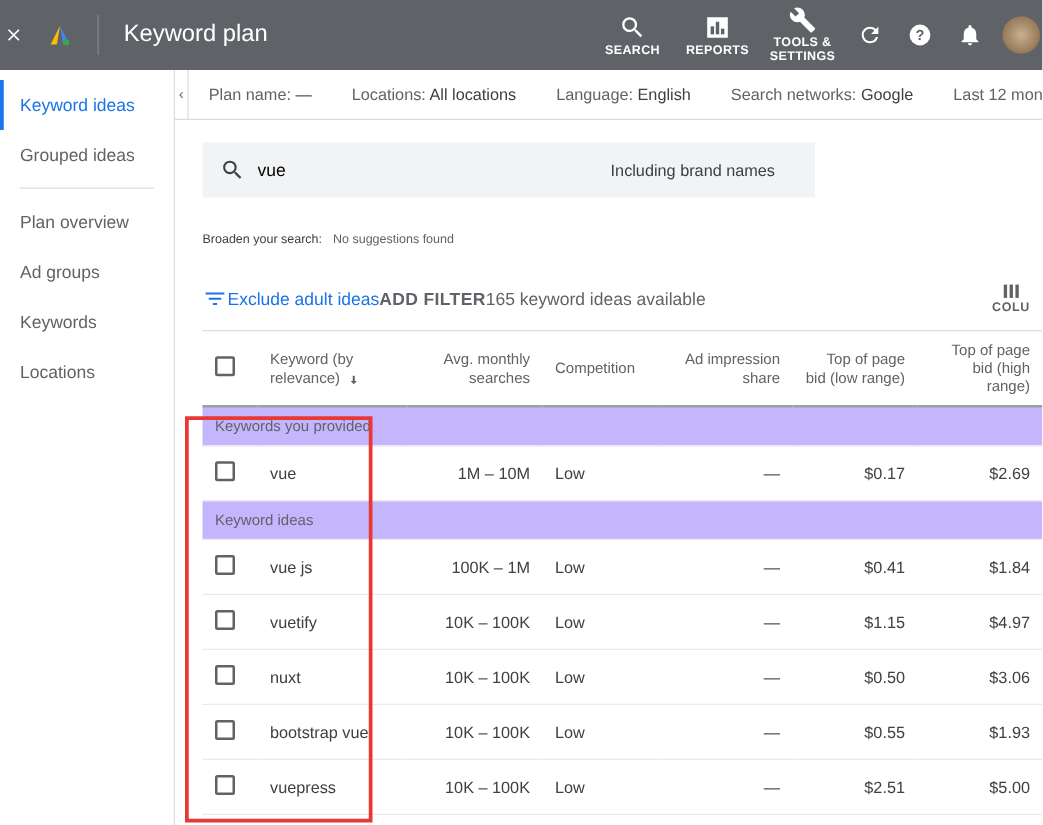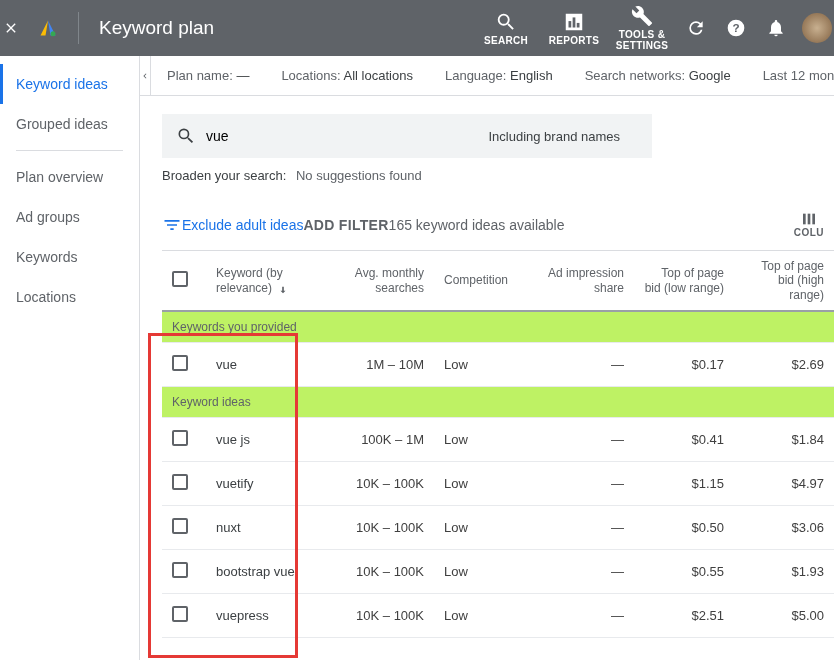--- a/index.html
+++ b/index.html
@@ -29,21 +29,21 @@
     .bc-back { width: 36px; height: 40px; display: flex; align-items: center; justify-content: center; border-right: 1px solid #dadce0; cursor: pointer; color: #5f6368; }
     .bc-item { padding: 0 16px; white-space: nowrap; }
     .bc-item .val { color: #3c4043; }
     
     .content { padding: 18px 0 0 22px; }
     .search-row { display: flex; align-items: center; gap: 0; }
     .search-box { display: flex; align-items: center; background: #f1f3f4; height: 44px; width: 490px; padding: 0 14px; gap: 10px; }
     .search-box input { border: none; background: transparent; outline: none; font-size: 14px; flex: 1; }
     .brand-chip { margin-left: auto; font-size: 13px; color: #3c4043; padding-right: 18px; }
     
-    .broaden { margin-top: 10px; font-size: 13px; color: #5f6368; }
+    .broaden { margin-top: 28px; font-size: 10px; color: #5f6368; }
     .broaden .lbl { color: #3c4043; font-weight: 500; margin-right: 6px; }
     
     .filter-bar { display: flex; align-items: center; gap: 0; margin-top: 28px; padding-right: 10px; }
     .filter-icon { color: #1a73e8; width: 20px; height: 20px; }
     .exclude-link { color: #1a73e8; font-size: 14px; cursor: pointer; }
     .add-filter { color: #5f6368; font-size: 14px; font-weight: 700; letter-spacing: 0.3px; cursor: pointer; }
     .ideas-count { color: #5f6368; font-size: 14px; }
     .filter-spacer { flex: 1; }
     .cols-btn { display: flex; flex-direction: column; align-items: center; font-size: 10px; color: #5f6368; cursor: pointer; font-weight: 600; letter-spacing: 0.5px; }
     
@@ -53,21 +53,21 @@
     thead th.left { text-align: left; }
     thead th.sort { }
     .sort-arrow { display: inline-block; transform: translateY(3px); margin-left: 3px; }
     
     .col-chk { width: 44px; }
     .col-kw { width: 120px; }
     
     tbody td { font-size: 13px; padding: 12px 10px; text-align: right; border-bottom: 1px solid #e8eaed; color: #404040; }
     tbody td.left { text-align: left; }
     tbody td.kw { text-align: left; color: #3c4043; }
-    .section-row td { background: #bef264; font-size: 12px; color: #5f6368; text-align: left; padding: 8px 10px; }
+    .section-row td { background: #c4b5fd; font-size: 12px; color: #5f6368; text-align: left; padding: 8px 10px; }
     
     .chk { width: 16px; height: 16px; border: 2px solid #5f6368; border-radius: 2px; display: inline-block; }
     
     .red-box { position: absolute; border: 3px solid #e53935; pointer-events: none; top: 333px; left: 148px; width: 150px; height: 325px; z-index: 10; }
     
     svg { display: block; }
   </style>
 </head>
 <body>
 

